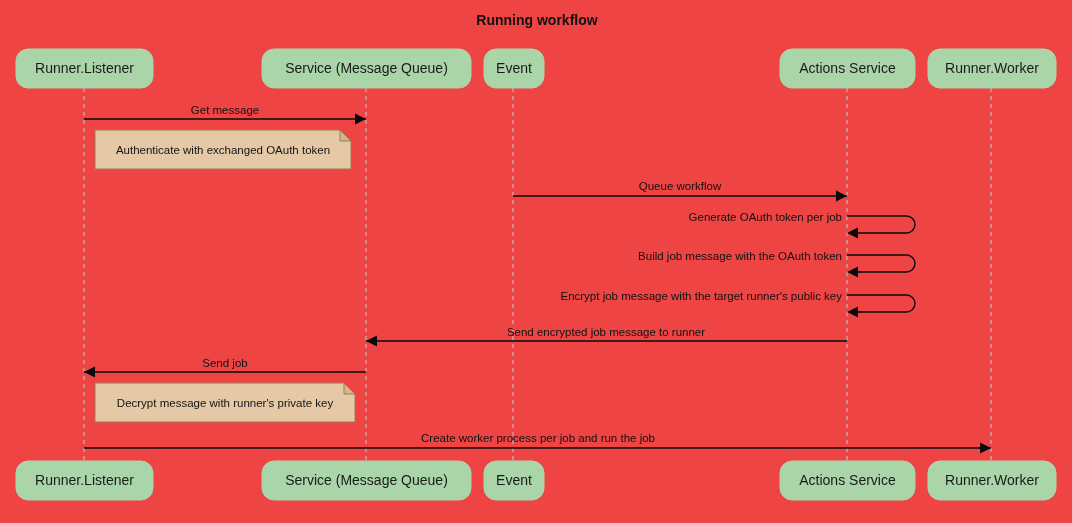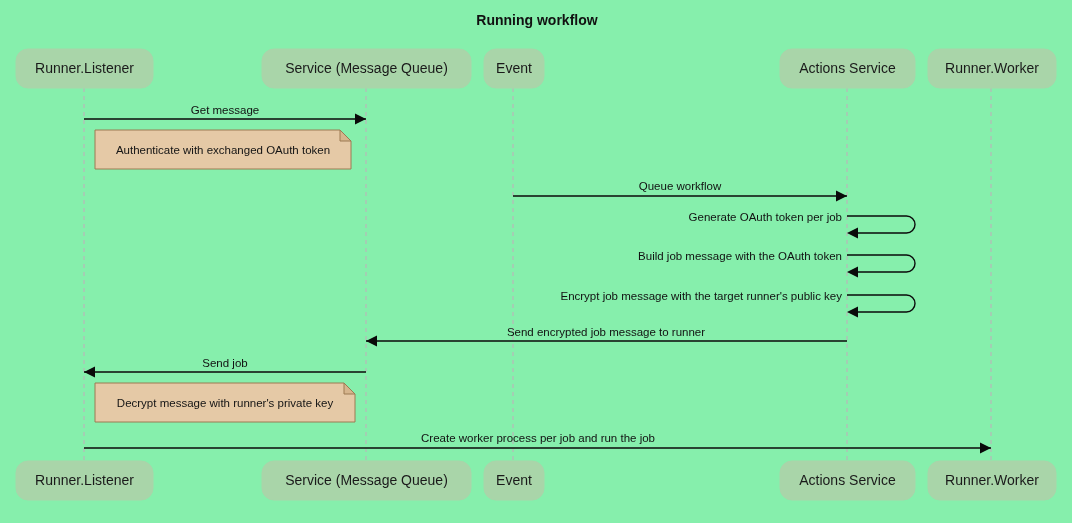--- a/index.html
+++ b/index.html
@@ -8,21 +8,21 @@
     padding: 0;
     background: #ffffff;
   }
   body {
     font-family: "Liberation Sans", sans-serif;
   }
   #diagram-root {
     position: relative;
     width: 1072px;
     height: 523px;
-    background: #86efac;
+    background: #ef4444;
     overflow: hidden;
   }
   #diagram-svg {
     position: absolute;
     left: 0;
     top: 0;
     width: 1072px;
     height: 523px;
   }
   .title-text {

